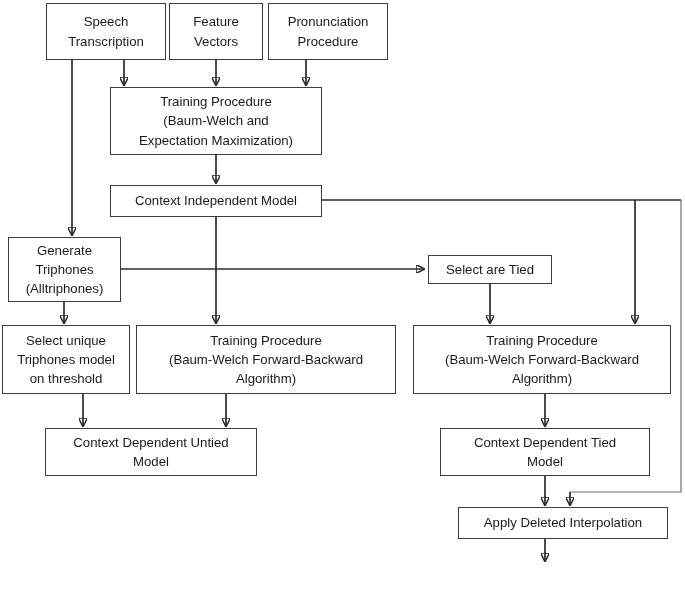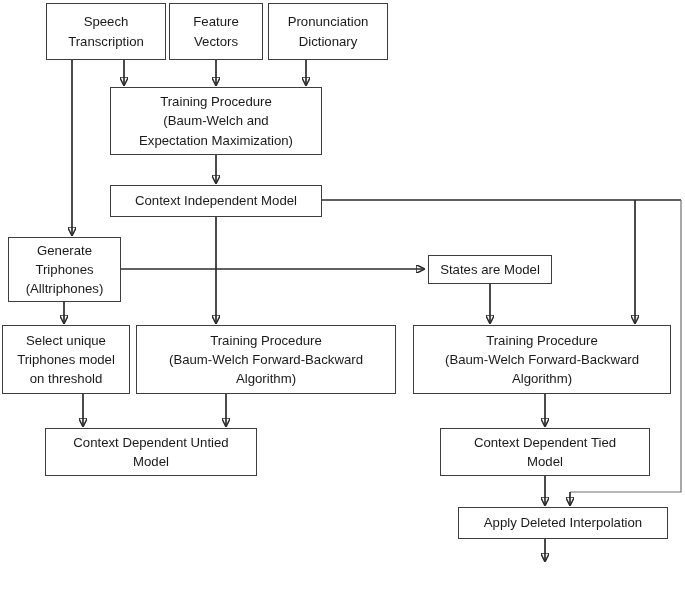--- a/index.html
+++ b/index.html
@@ -108,37 +108,37 @@
   <div class="node" style="left: 46px; top: 3px; width: 120px; height: 57px;">
     <span class="txt">Speech
 Transcription</span>
   </div>
   <div class="node" style="left: 169px; top: 3px; width: 94px; height: 57px;">
     <span class="txt">Feature
 Vectors</span>
   </div>
   <div class="node" style="left: 268px; top: 3px; width: 120px; height: 57px;">
     <span class="txt">Pronunciation
-Dictionary</span>
+Procedure</span>
   </div>
   <div class="node" style="left: 110px; top: 87px; width: 212px; height: 68px;">
     <span class="txt">Training Procedure
 (Baum-Welch and
 Expectation Maximization)</span>
   </div>
   <div class="node bold" style="left: 110px; top: 185px; width: 212px; height: 32px;">
     <span class="txt">Context Independent Model</span>
   </div>
   <div class="node" style="left: 8px; top: 237px; width: 113px; height: 65px;">
     <span class="txt">Generate
 Triphones
 (Alltriphones)</span>
   </div>
   <div class="node" style="left: 428px; top: 255px; width: 124px; height: 29px;">
-    <span class="txt">States are Model</span>
+    <span class="txt">Select are Tied</span>
   </div>
   <div class="node" style="left: 2px; top: 325px; width: 128px; height: 69px;">
     <span class="txt">Select unique
 Triphones model
 on threshold</span>
   </div>
   <div class="node" style="left: 136px; top: 325px; width: 260px; height: 69px;">
     <span class="txt">Training Procedure
 (Baum-Welch Forward-Backward
 Algorithm)</span>

